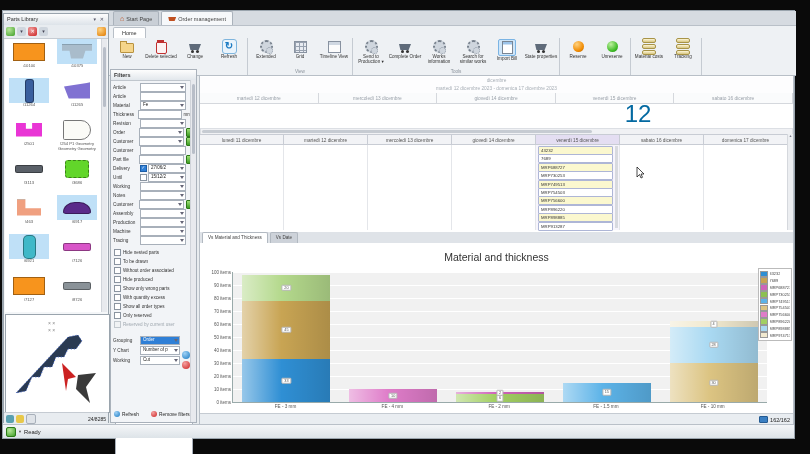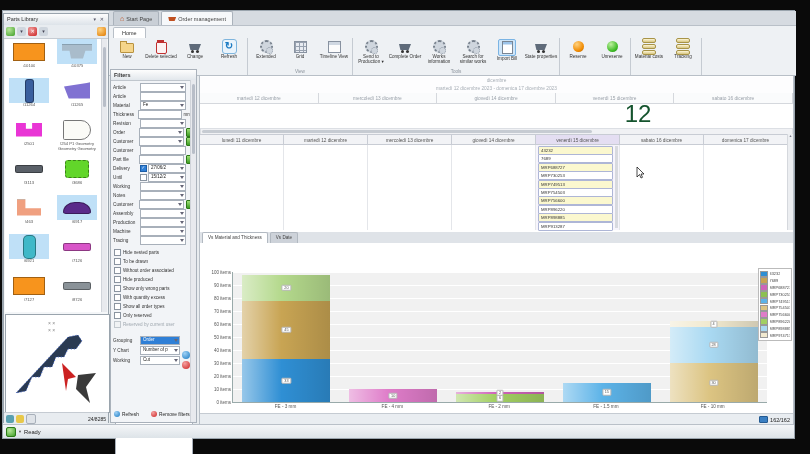--- a/index.html
+++ b/index.html
@@ -85,21 +85,21 @@
   .fscroll{position:absolute;right:0px;top:10px;width:5px;bottom:0;background:#e8eaee;border-left:1px solid #d0d4da;}
   .fscroll i{position:absolute;left:1px;top:4px;width:3px;height:70px;background:#b8bec8;border-radius:2px;}
 
   
   .main{left:196px;top:64px;width:595px;height:351px;background:#fff;border:1px solid #b8bfc7;}
   .tl-month{position:absolute;left:0;top:1px;right:0;height:8px;border-bottom:1px solid #e2e5e9;font-size:4.8px;color:#a7aeb6;text-align:center;line-height:8px;background:#fdfdfe;}
   .tl-range{position:absolute;left:0;top:9px;right:0;height:8px;border-bottom:1px solid #e2e5e9;font-size:4.8px;color:#a7aeb6;text-align:center;line-height:8px;background:#fdfdfe;}
   .tl-cols{position:absolute;left:0;top:17px;right:0;height:11px;display:flex;}
   .tl-col{flex:1;border-right:1px solid #d5d8dd;border-bottom:1px solid #d5d8dd;background:#fafbfc;font-size:4.8px;color:#9aa1aa;text-align:center;line-height:11px;}
   .tl-empty{position:absolute;left:0;top:28px;right:0;height:24px;background:#fff;}
-  .wmark{position:absolute;left:408px;top:24px;width:60px;font-size:24px;color:#14532d;text-align:center;}
+  .wmark{position:absolute;left:408px;top:24px;width:60px;font-size:24px;color:#0369a1;text-align:center;}
   .hscroll{position:absolute;left:0;top:52px;right:0;height:6px;background:#f0f1f4;border:1px solid #dcdfe4;}
   .hscroll i{position:absolute;left:1px;top:1px;width:390px;height:3px;background:#c6cbd2;border-radius:2px;}
 
   .dg-head{position:absolute;left:0;top:58px;right:5px;height:11px;display:flex;}
   .dg-h{flex:1;border-right:1px solid #c8ccd4;border-top:1px solid #c8ccd4;border-bottom:1px solid #c8ccd4;background:#f2f3f6;font-size:4.7px;color:#555;text-align:center;line-height:11px;overflow:hidden;}
   .dg-h.hl{background:#e4def2;}
   .dg-body{position:absolute;left:0;top:69px;right:5px;height:85px;display:flex;}
   .dg-c{flex:1;border-right:1px solid #e4e6ea;background:#fff;position:relative;}
   .dg-c.hl{background:#f7f5fc;}
   .chip{position:absolute;left:2px;right:6px;height:7px;background:#fbf8cf;border:1px solid #aeb6d6;border-radius:1px;font-size:4.3px;color:#333;line-height:7px;padding-left:2px;overflow:hidden;}
@@ -639,20 +639,21 @@
           <div class="dg-c"></div>
           <div class="dg-c"></div>
         </div>
       <div class="vscroll">▲</div>
 
       <div class="ctabs" id="chart-tabs">
           <div class="ctab active">Vs Material and Thickness</div>
           <div class="ctab">Vs Date</div>
         </div>
       <div class="chart">
+        <div class="ctitle">Material and thickness</div>
         <div class="plot" id="plot">
             <div class="ytick" style="bottom: -2.5px;">0 items</div>
             <div class="ytick" style="bottom: 10.5px;">10 items</div>
             <div class="ytick" style="bottom: 23.5px;">20 items</div>
             <div class="ytick" style="bottom: 36.5px;">30 items</div>
             <div class="ytick" style="bottom: 49.5px;">40 items</div>
             <div class="ytick" style="bottom: 62.5px;">50 items</div>
             <div class="ytick" style="bottom: 75.5px;">60 items</div>
             <div class="ytick" style="bottom: 88.5px;">70 items</div>
             <div class="ytick" style="bottom: 101.5px;">80 items</div>

